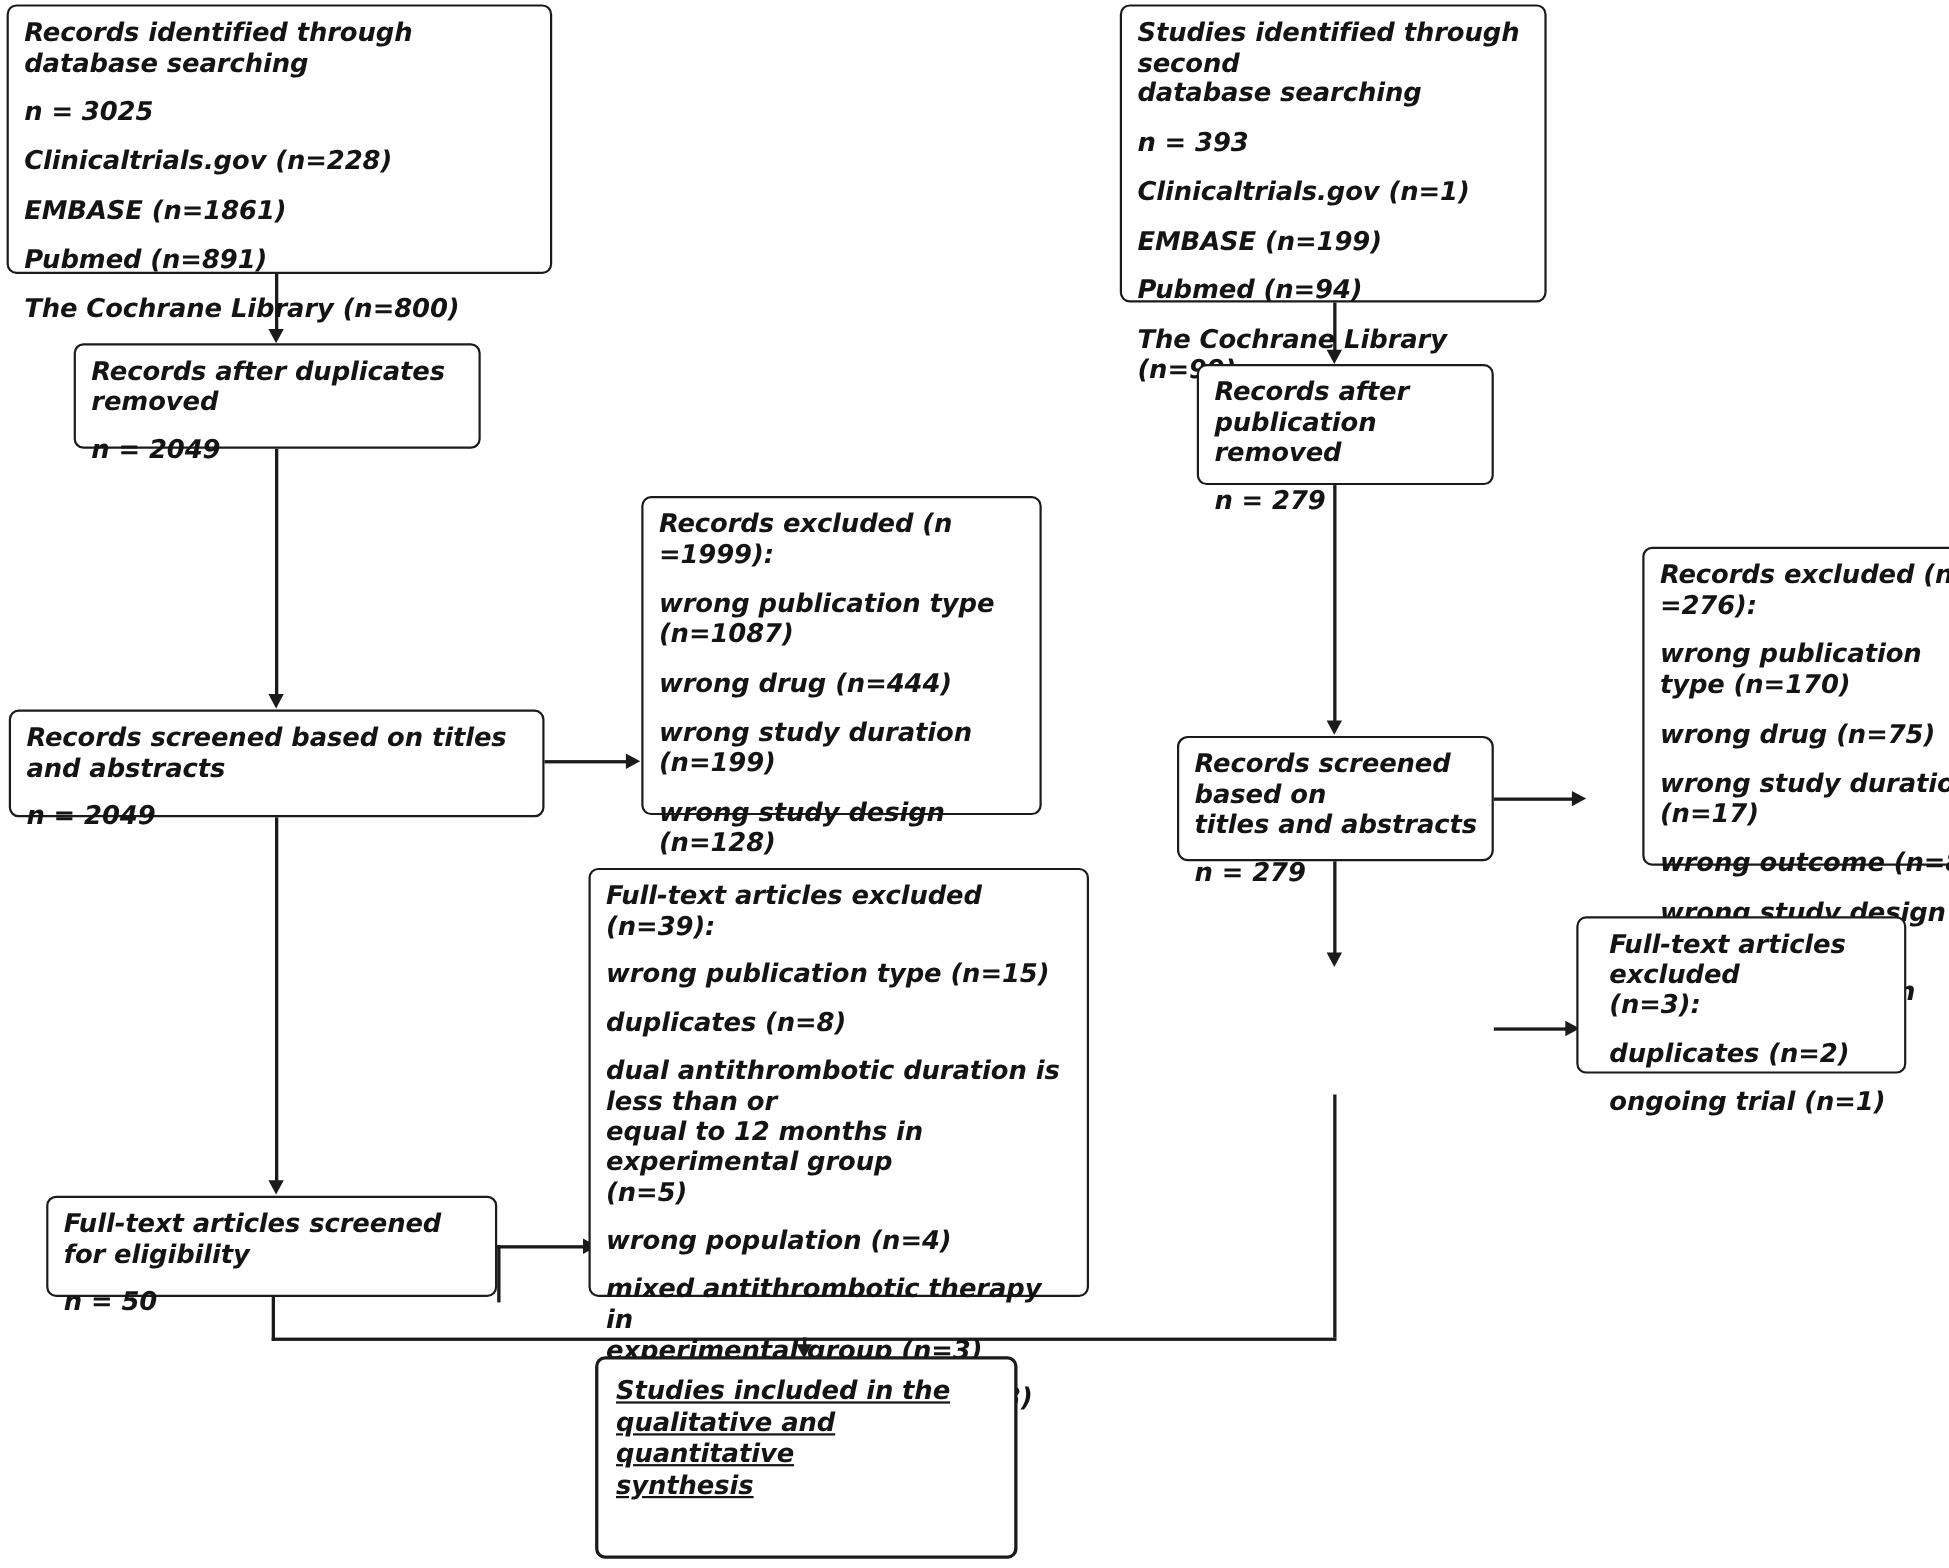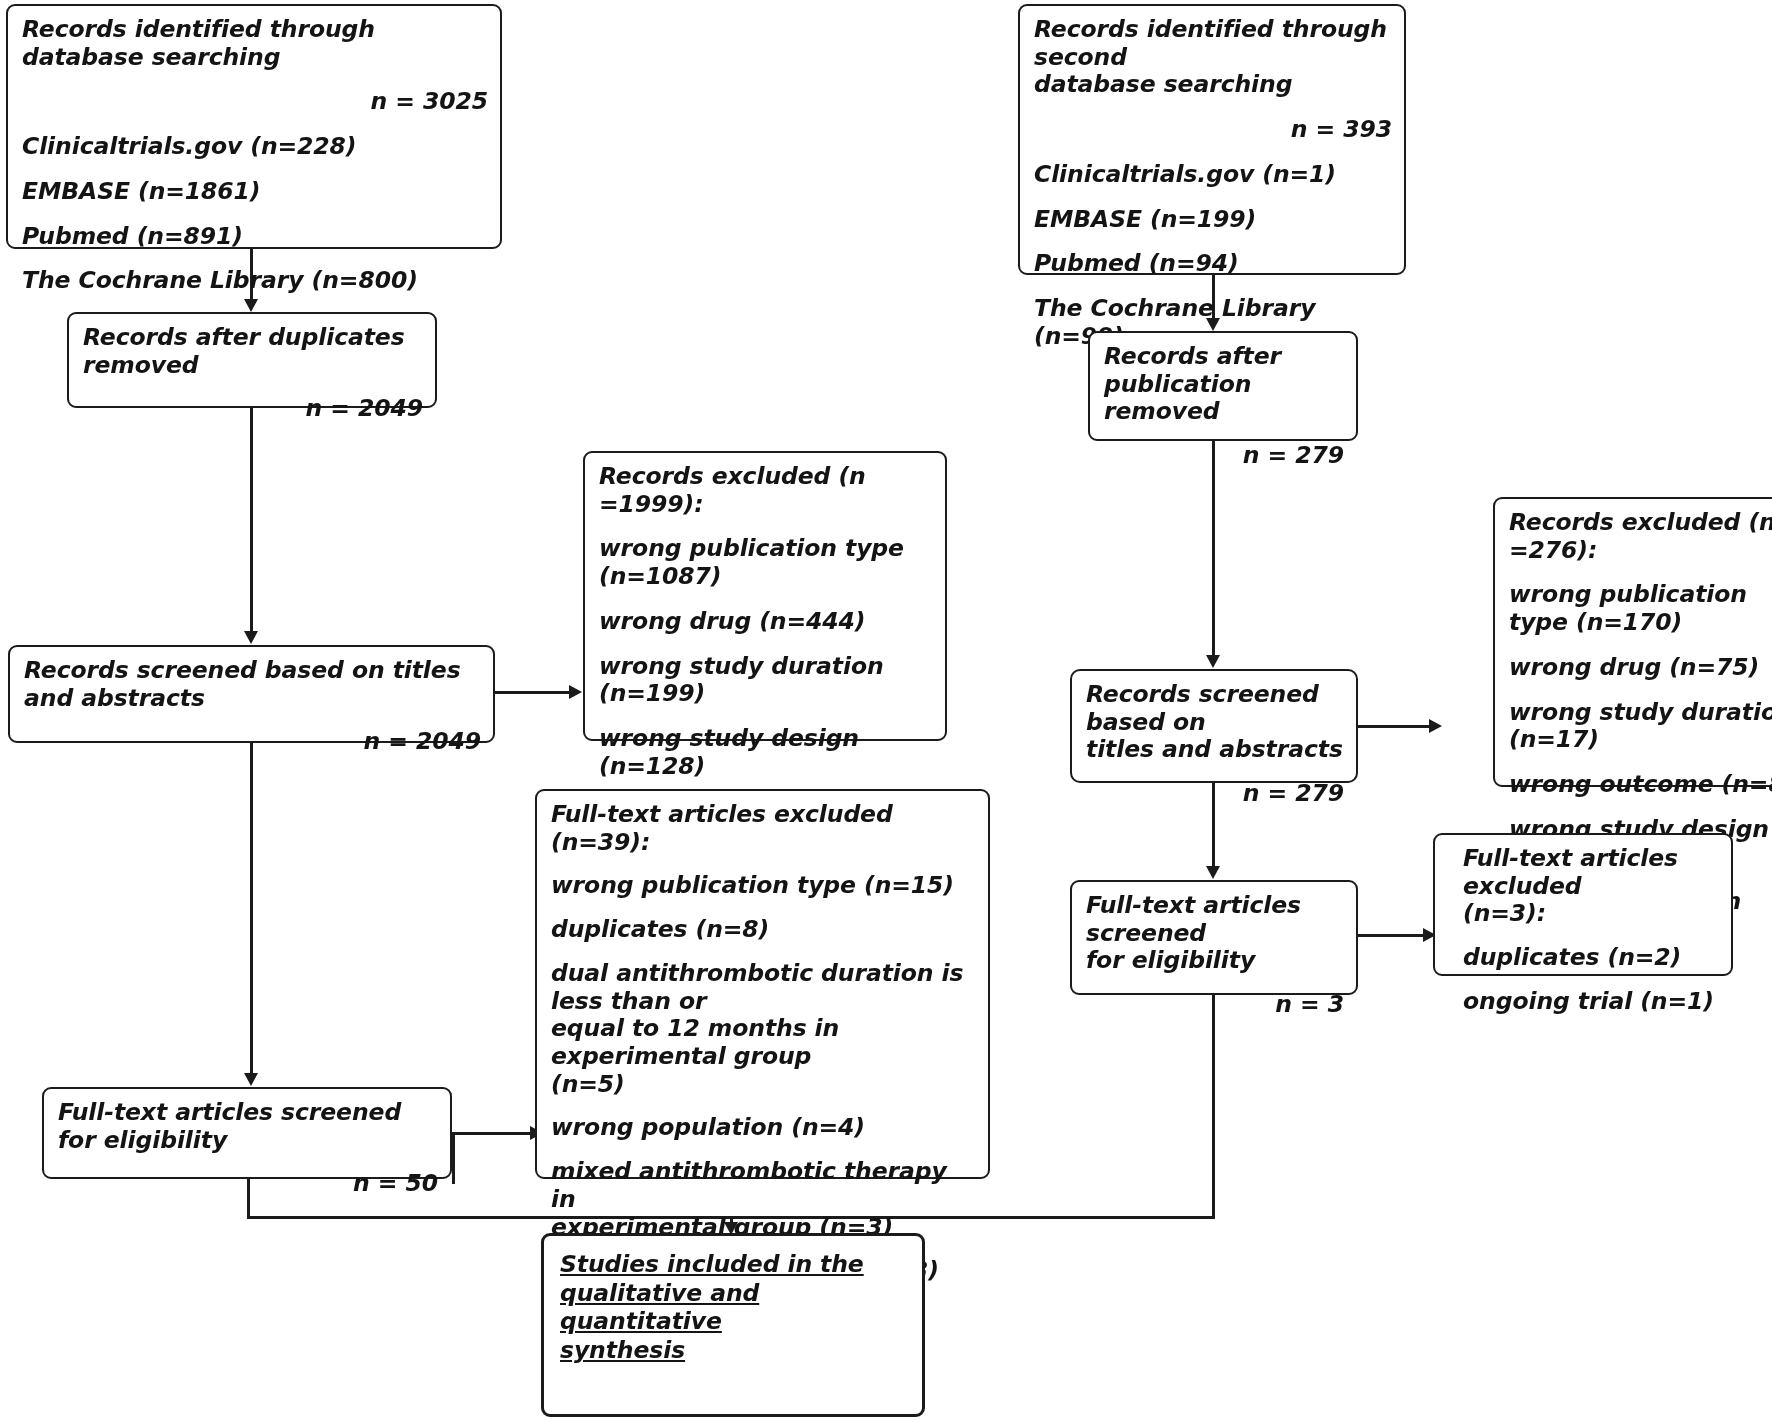--- a/index.html
+++ b/index.html
@@ -31,21 +31,21 @@
     font-weight: 600;
     letter-spacing: -0.1px;
     z-index: 3;
   }
   .box .ln {
     display: block;
     margin: 0 0 16px 0;
     white-space: pre-line;
   }
   .box .ln:last-child { margin-bottom: 0; }
-  .n-line { font-weight: 700; text-align: right; }
+  .n-line { font-weight: 700; }
   .tbox .ln { margin-bottom: 17px; }
 
   
   .final .hdr {
     display: block;
     font-weight: 700;
     text-decoration: underline;
     text-underline-offset: 2px;
     line-height: 1.22;
     margin-bottom: 0;
@@ -89,21 +89,21 @@
   <div class="box tbox" style="left:6px; top:4px; width:496px; height:245px;">
     <span class="ln">Records identified through database searching</span>
     <span class="ln n-line">n = 3025</span>
     <span class="ln">Clinicaltrials.gov (n=228)</span>
     <span class="ln">EMBASE (n=1861)</span>
     <span class="ln">Pubmed (n=891)</span>
     <span class="ln">The Cochrane Library (n=800)</span>
   </div>
 
   <div class="box tbox" style="left:1018px; top:4px; width:388px; height:271px;">
-    <span class="ln">Records identified through second
+    <span class="ln">Studies identified through second
 database searching</span>
     <span class="ln n-line">n = 393</span>
     <span class="ln">Clinicaltrials.gov (n=1)</span>
     <span class="ln">EMBASE (n=199)</span>
     <span class="ln">Pubmed (n=94)</span>
     <span class="ln">The Cochrane Library (n=99)</span>
   </div>
 
   <div class="box" style="left:67px; top:312px; width:370px; height:96px;">
     <span class="ln">Records after duplicates removed</span>
@@ -161,25 +161,20 @@
     <span class="ln">mono antithrombotic intervention (n=1)</span>
   </div>
 
   <div class="box" style="left:1433px; top:833px; width:300px; height:143px;padding-left:28px;">
     <span class="ln">Full-text articles excluded
 (n=3):</span>
     <span class="ln">duplicates (n=2)</span>
     <span class="ln">ongoing trial (n=1)</span>
   </div>
 
-  <div class="box" style="left:1070px; top:880px; width:288px; height:115px;">
-    <span class="ln">Full-text articles screened
-for eligibility</span>
-    <span class="ln n-line">n = 3</span>
-  </div>
 
   <div class="box" style="left:42px; top:1087px; width:410px; height:92px;">
     <span class="ln">Full-text articles screened for eligibility</span>
     <span class="ln n-line">n = 50</span>
   </div>
 
   <div class="box final" style="left:541px; top:1233px; width:384px; height:184px; border-width:3.5px; padding:14px 28px 10px 16px;">
     <span class="hdr">Studies included in the
 qualitative and quantitative
 synthesis</span>

